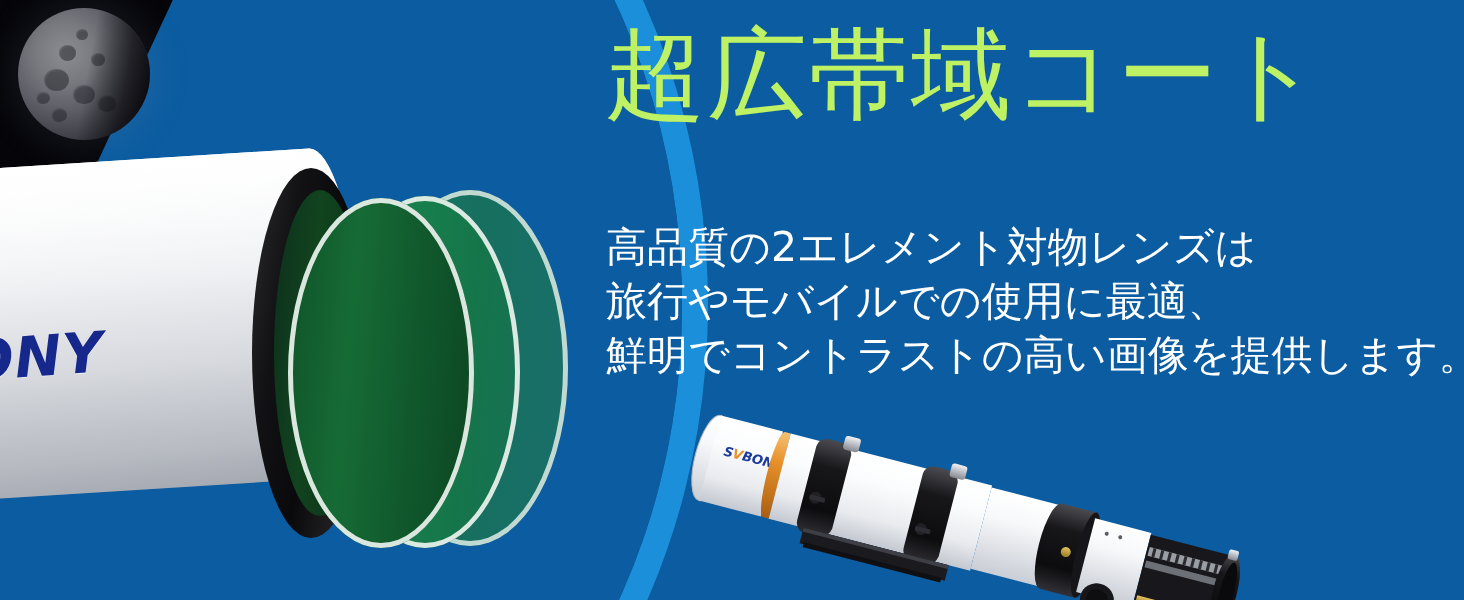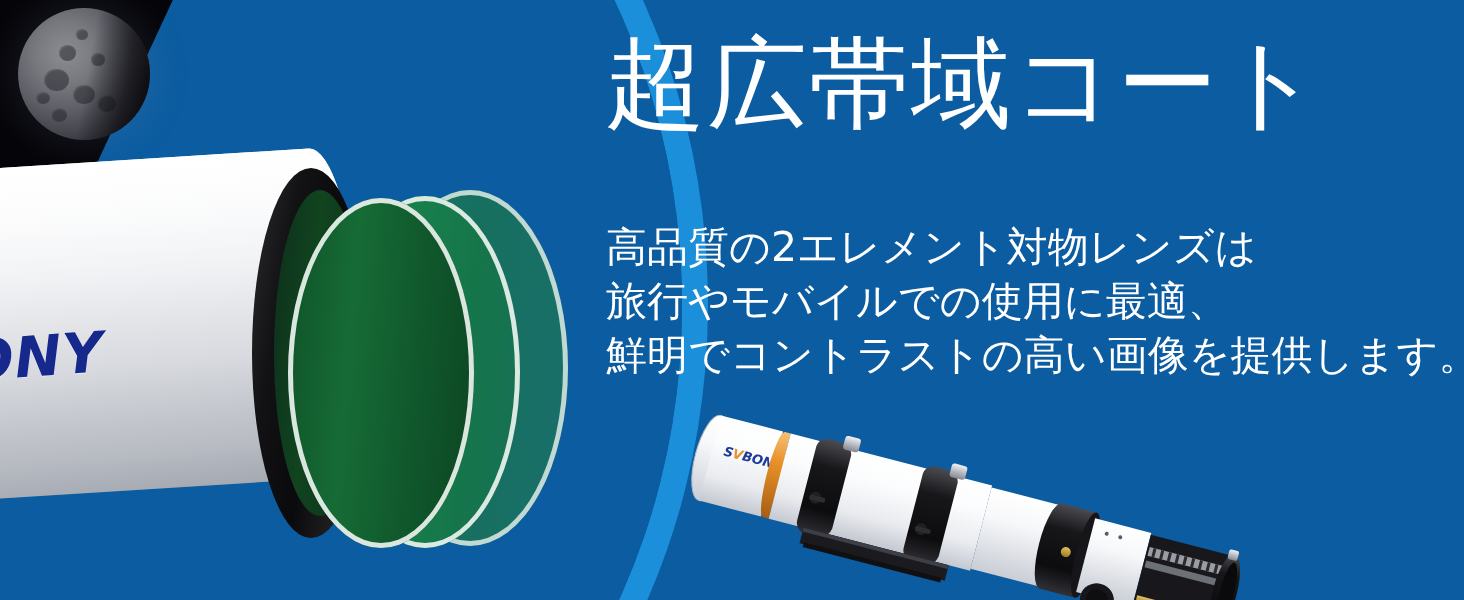--- a/index.html
+++ b/index.html
@@ -137,24 +137,23 @@
   }
 
   
   .headline{
     position:absolute;
     left:605px; top:16px;
     font-family:"DejaVu Sans","Liberation Sans",sans-serif;
     font-size:100px;
     line-height:1.18;
     font-weight:400;
-    color:#ffffff;
+    color:#bef264;
     letter-spacing:2px;
     white-space:nowrap;
-    margin-top:9px;
   }
   .bodytext{
     position:absolute;
     left:606px; top:220px;
     font-family:"DejaVu Sans","Liberation Sans",sans-serif;
     font-size:41px;
     line-height:1.32;
     font-weight:400;
     color:#ffffff;
     letter-spacing:0px;

